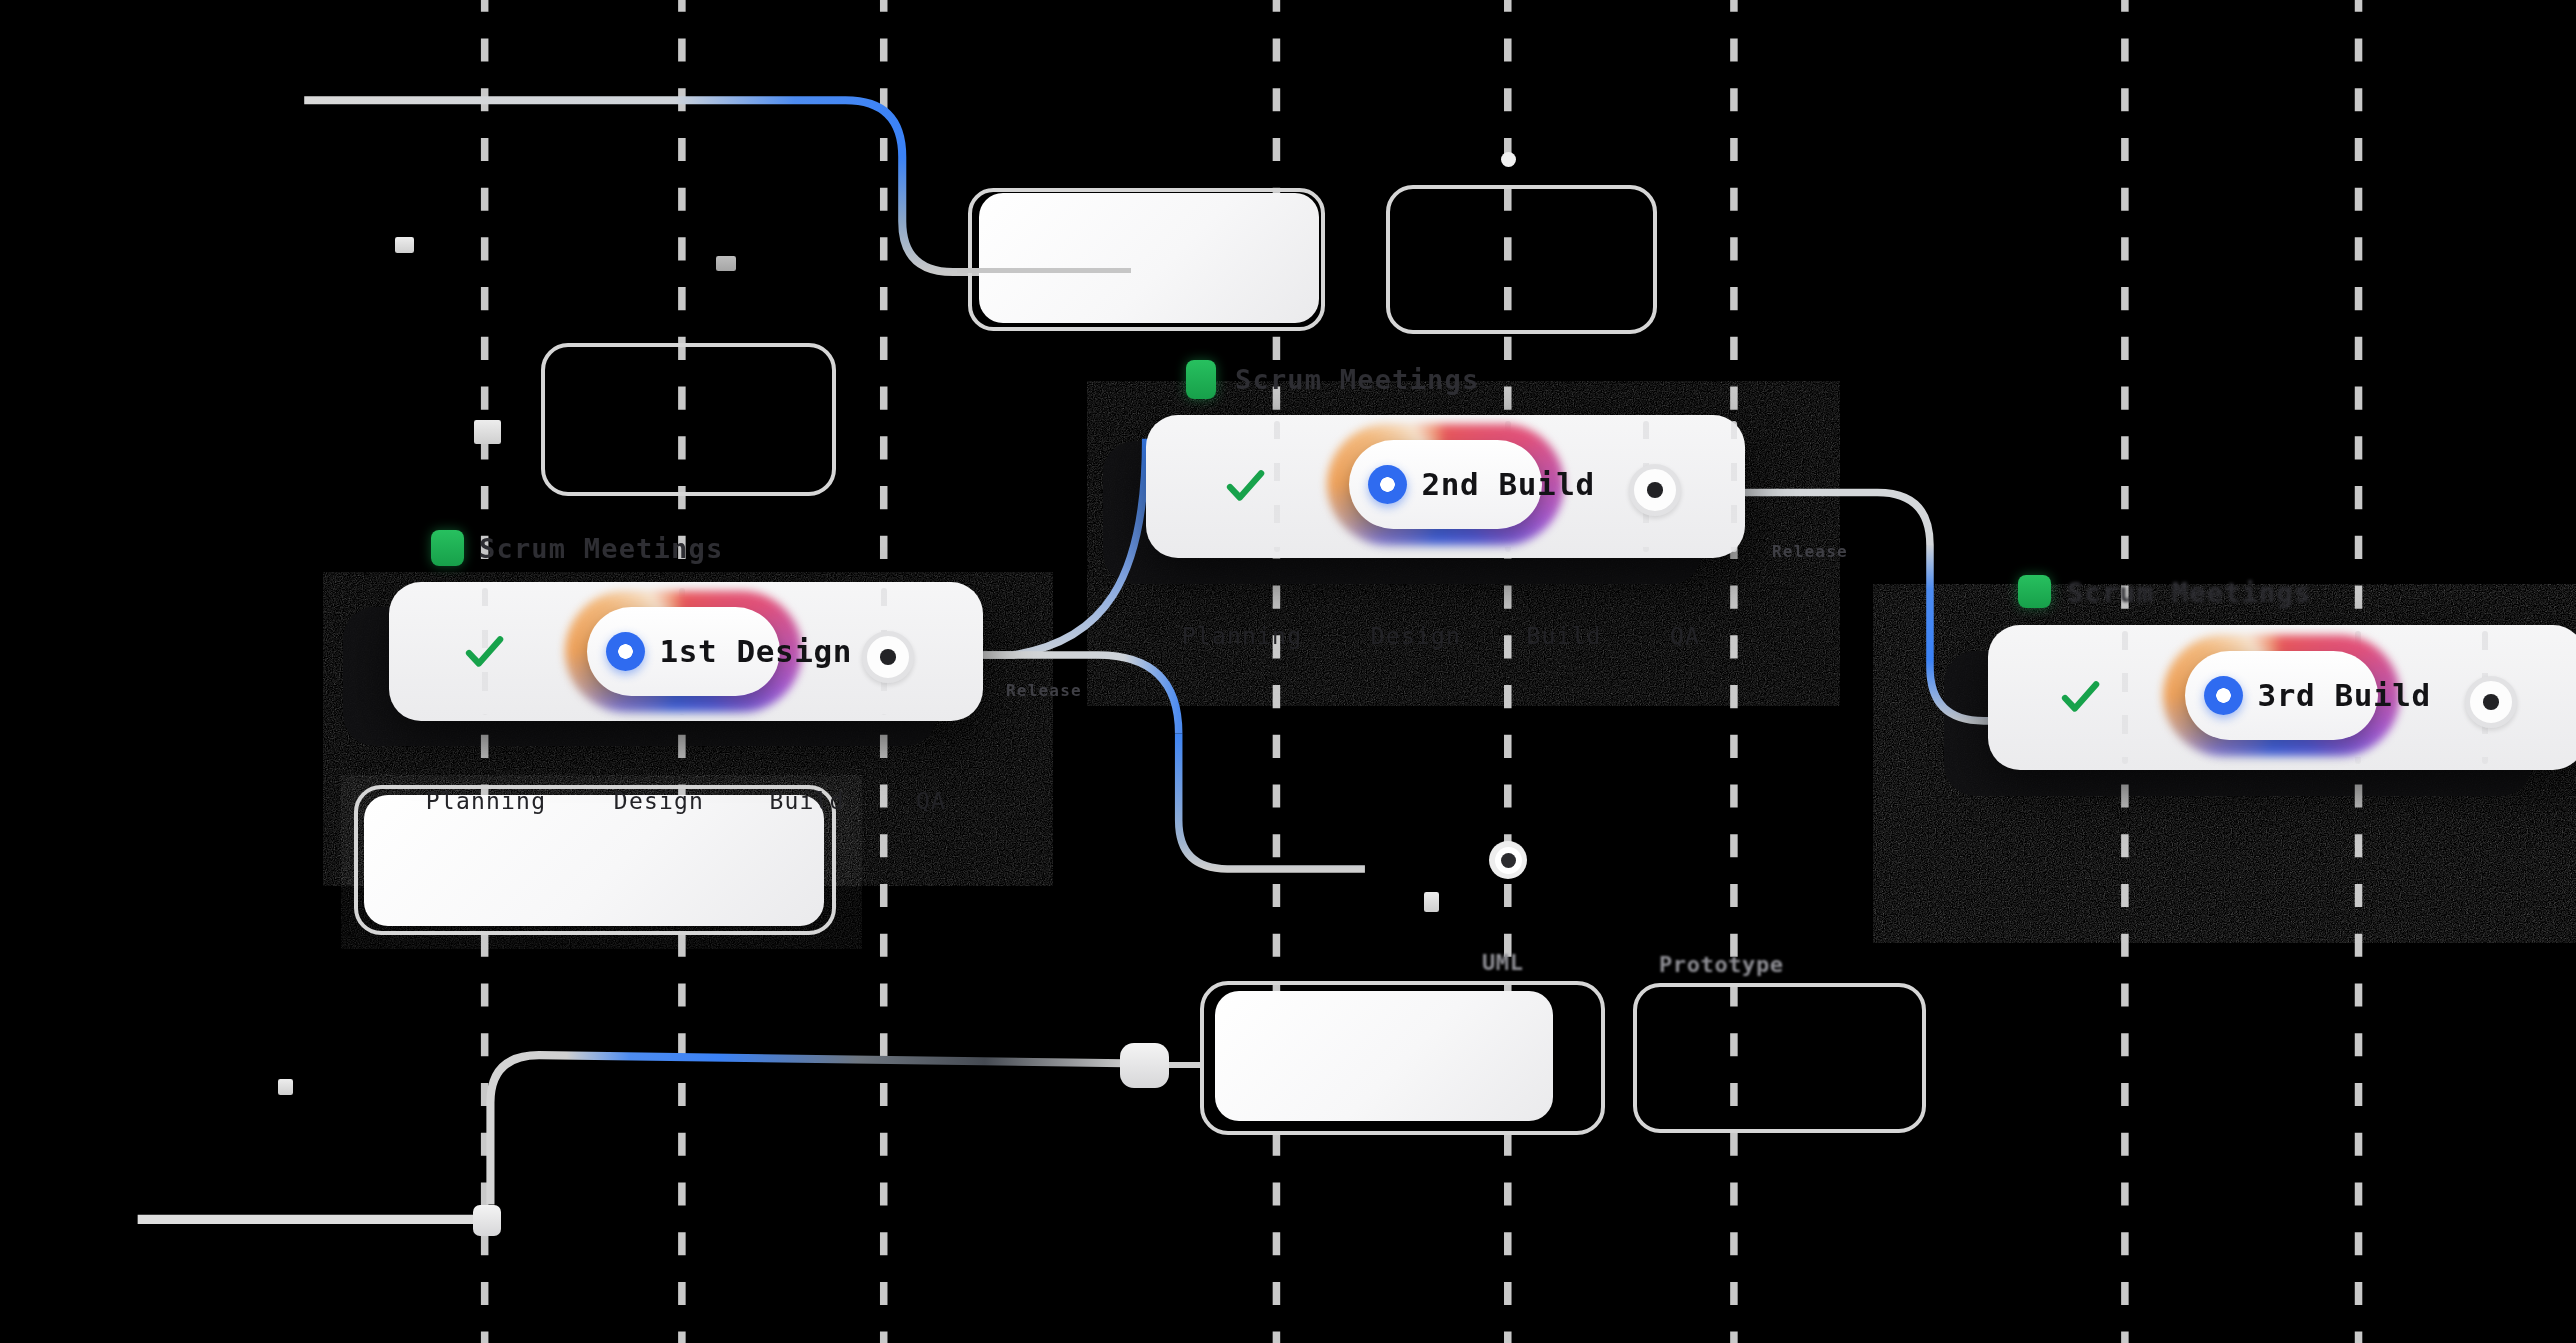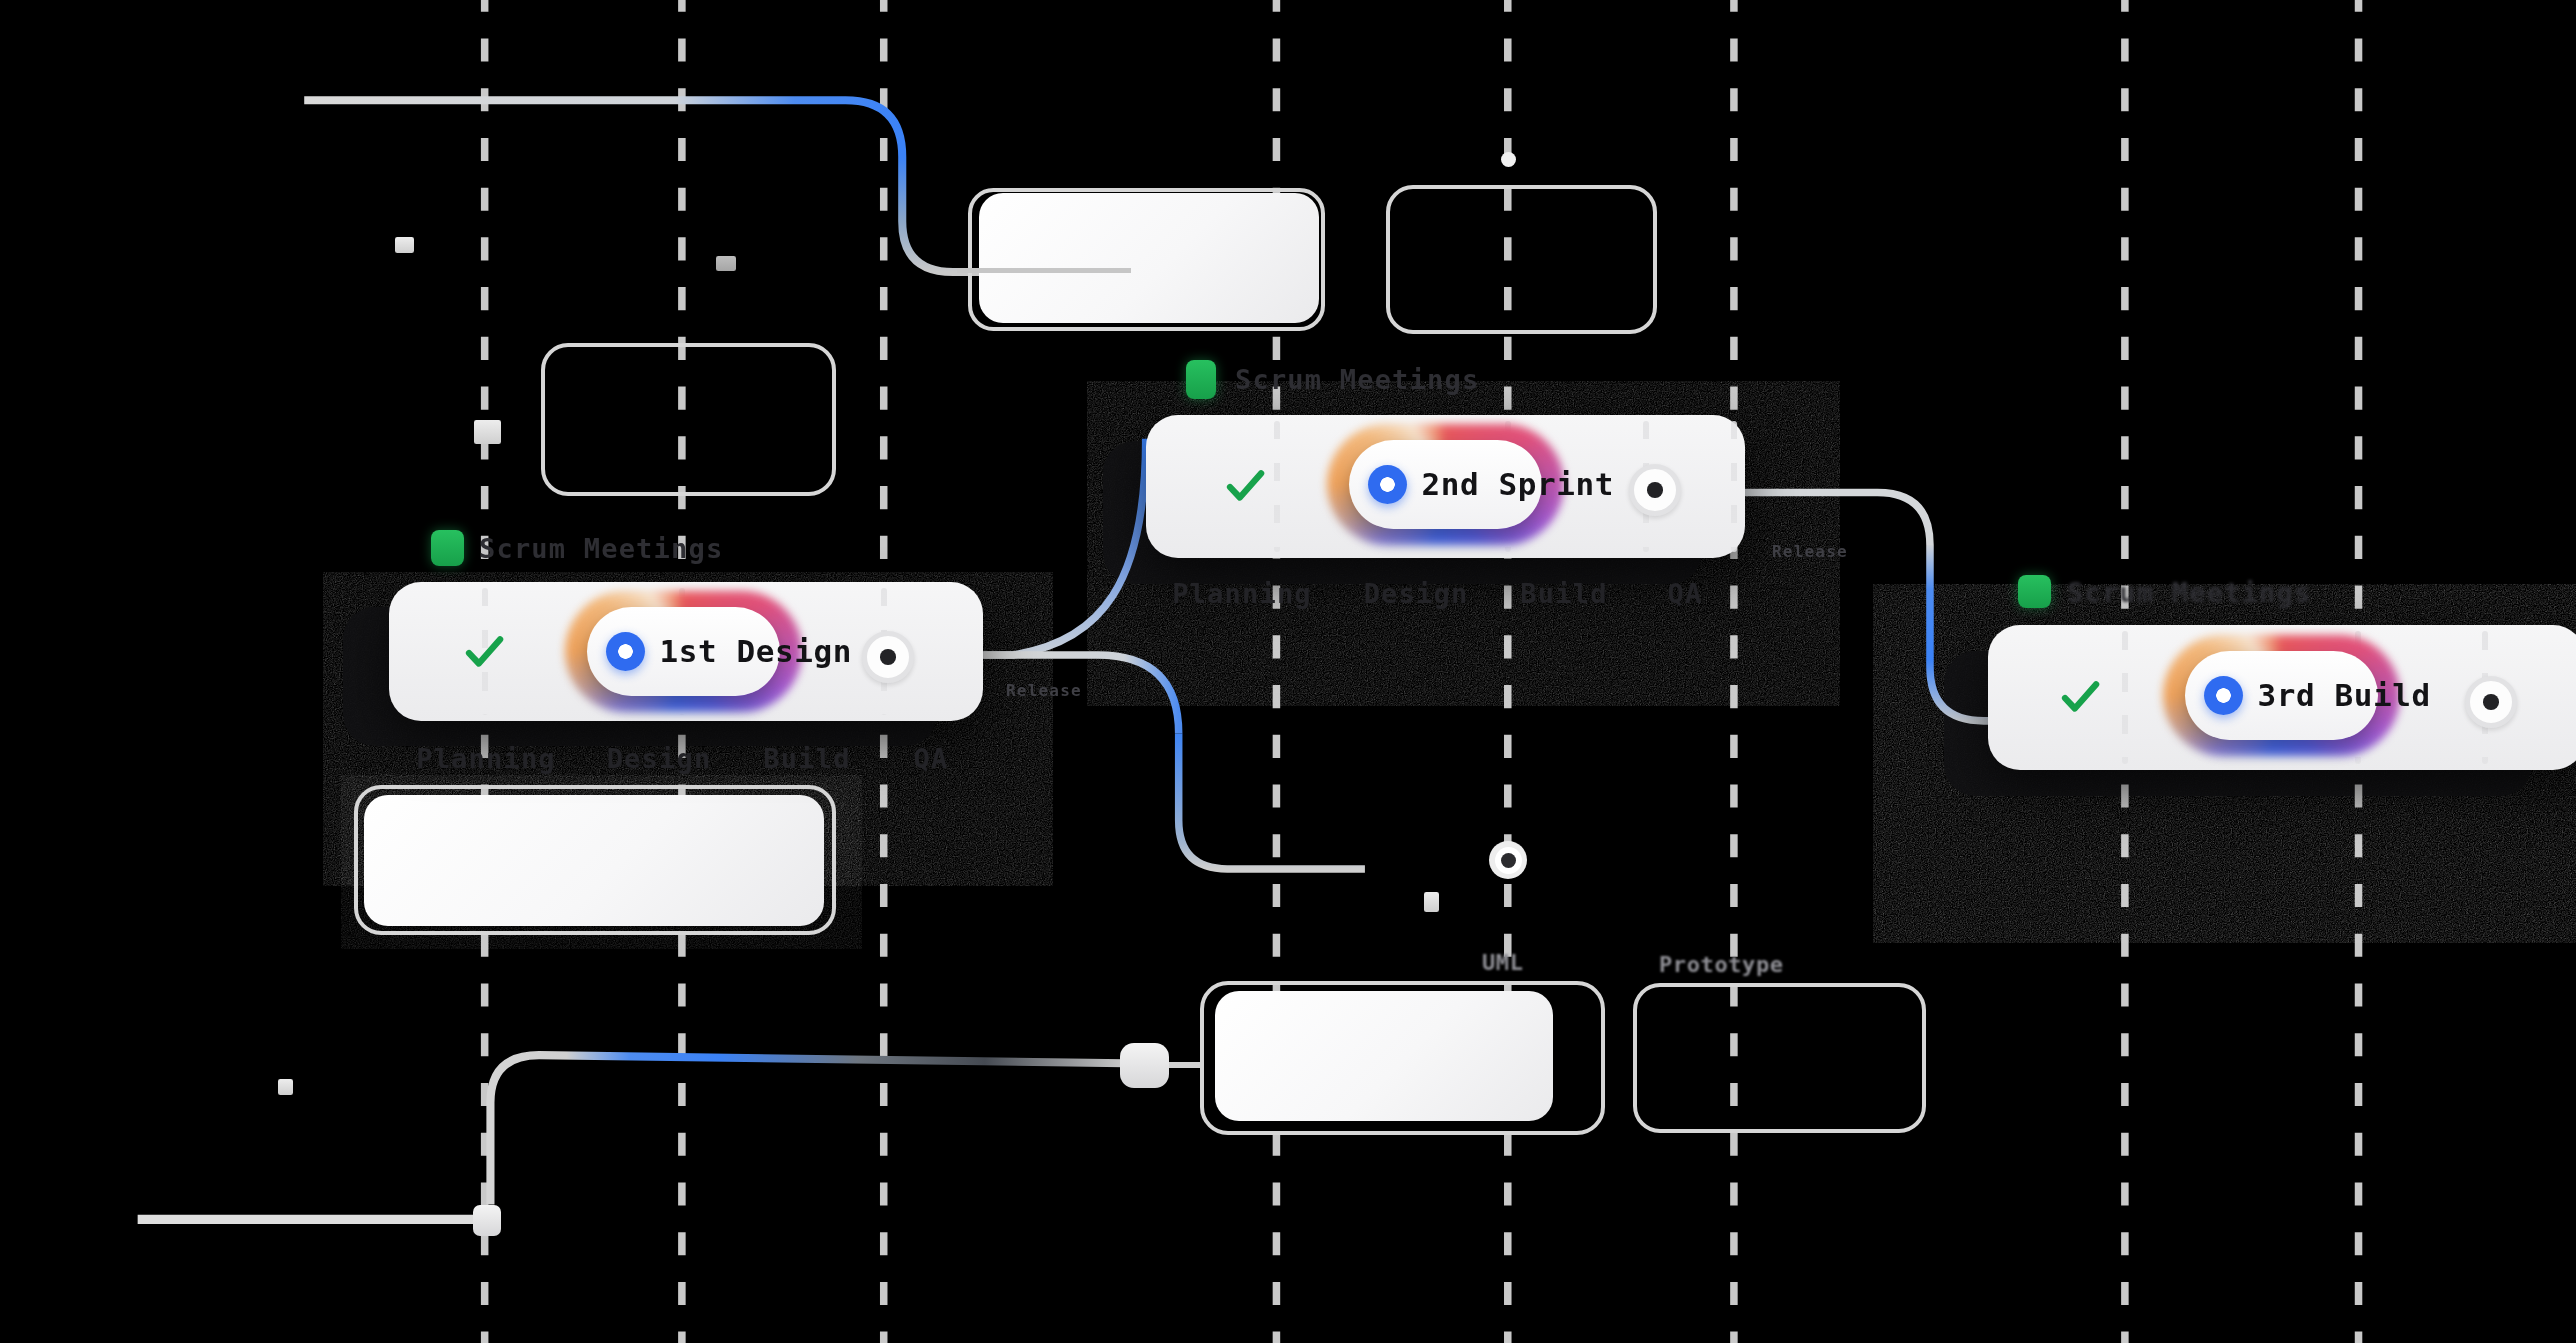--- a/index.html
+++ b/index.html
@@ -35,22 +35,22 @@
   .radio{position:absolute;width:42px;height:42px;border-radius:50%;background:#fdfdfd;
      border:5.2px solid #e2e2e4;display:flex;align-items:center;justify-content:center;
      box-shadow:0 2.3px 5.8px rgba(0,0,0,.12);}
   .radio-dot{width:15.6px;height:15.6px;border-radius:50%;background:#232326;}
   
   .gsq{position:absolute;background:linear-gradient(180deg,#27c05f,#17a04a);border-radius:8px;z-index:40;
        box-shadow:0 0 11.6px rgba(30,180,90,.45);}
   .mlabel{position:absolute;font-weight:700;font-size:27px;color:#2e2e33;letter-spacing:1.2px;
           white-space:nowrap;z-index:40;}
   .glitched{filter:blur(1.7px);}
-  .phase{position:absolute;font-weight:700;font-size:27px;color:#232327;letter-spacing:1.2px;
-         transform:translateX(-50%);white-space:nowrap;z-index:40;}
+  .phase{position:absolute;font-weight:400;font-size:23px;color:#232327;letter-spacing:1.2px;
+         transform:translateX(-50%);white-space:nowrap;z-index:40;margin-top:45px;}
   .release{position:absolute;font-weight:700;font-size:16px;color:#3f3f45;letter-spacing:1.2px;
            filter:blur(0.7px);white-space:nowrap;z-index:40;}
   .ms-label{position:absolute;font-weight:700;font-size:22px;color:#8f8f95;letter-spacing:0.6px;
             filter:blur(1.2px);white-space:nowrap;z-index:40;}
   
   .nodesq{position:absolute;background:linear-gradient(180deg,#f4f4f4,#d7d7d9);z-index:25;}
   .ringnode{position:absolute;width:38px;height:38px;border-radius:50%;background:#ededed;z-index:25;
             display:flex;align-items:center;justify-content:center;}
   .ringnode .mid{width:27px;height:27px;border-radius:50%;background:#ffffff;
                  display:flex;align-items:center;justify-content:center;}
@@ -220,21 +220,21 @@
     <div class="int-dash" style="left:359px;"></div>
     <div class="int-dash" style="left:497px;"></div>
     <div class="int-dash" style="left:585px;"></div>
     <svg class="check" style="left:76px;top:48px;" viewBox="-40 -40 80 80">
       <path d="M-26,2 L-9,20 L28,-22"></path>
       </svg>
     <div class="pill" style="left:181px;top:8.7px;">
       <div class="pill-ring"></div>
       <div class="pill-inner">
         <span class="bluedot"></span>
-        <span class="pill-title">2nd Sprint</span>
+        <span class="pill-title">2nd Build</span>
       </div>
     </div>
     <div class="radio" style="left:483px;top:49px;">
       <span class="radio-dot"></span>
     </div>
   </div>
   <div class="gsq" style="left:1186px;top:360px;width:30px;height:39px;"></div>
   <div class="mlabel" style="left:1235px;top:364px;">Scrum Meetings</div>
   <div class="phase" style="left:1242px;top:578px;">Planning</div>
   <div class="phase" style="left:1416px;top:578px;">Design</div>

